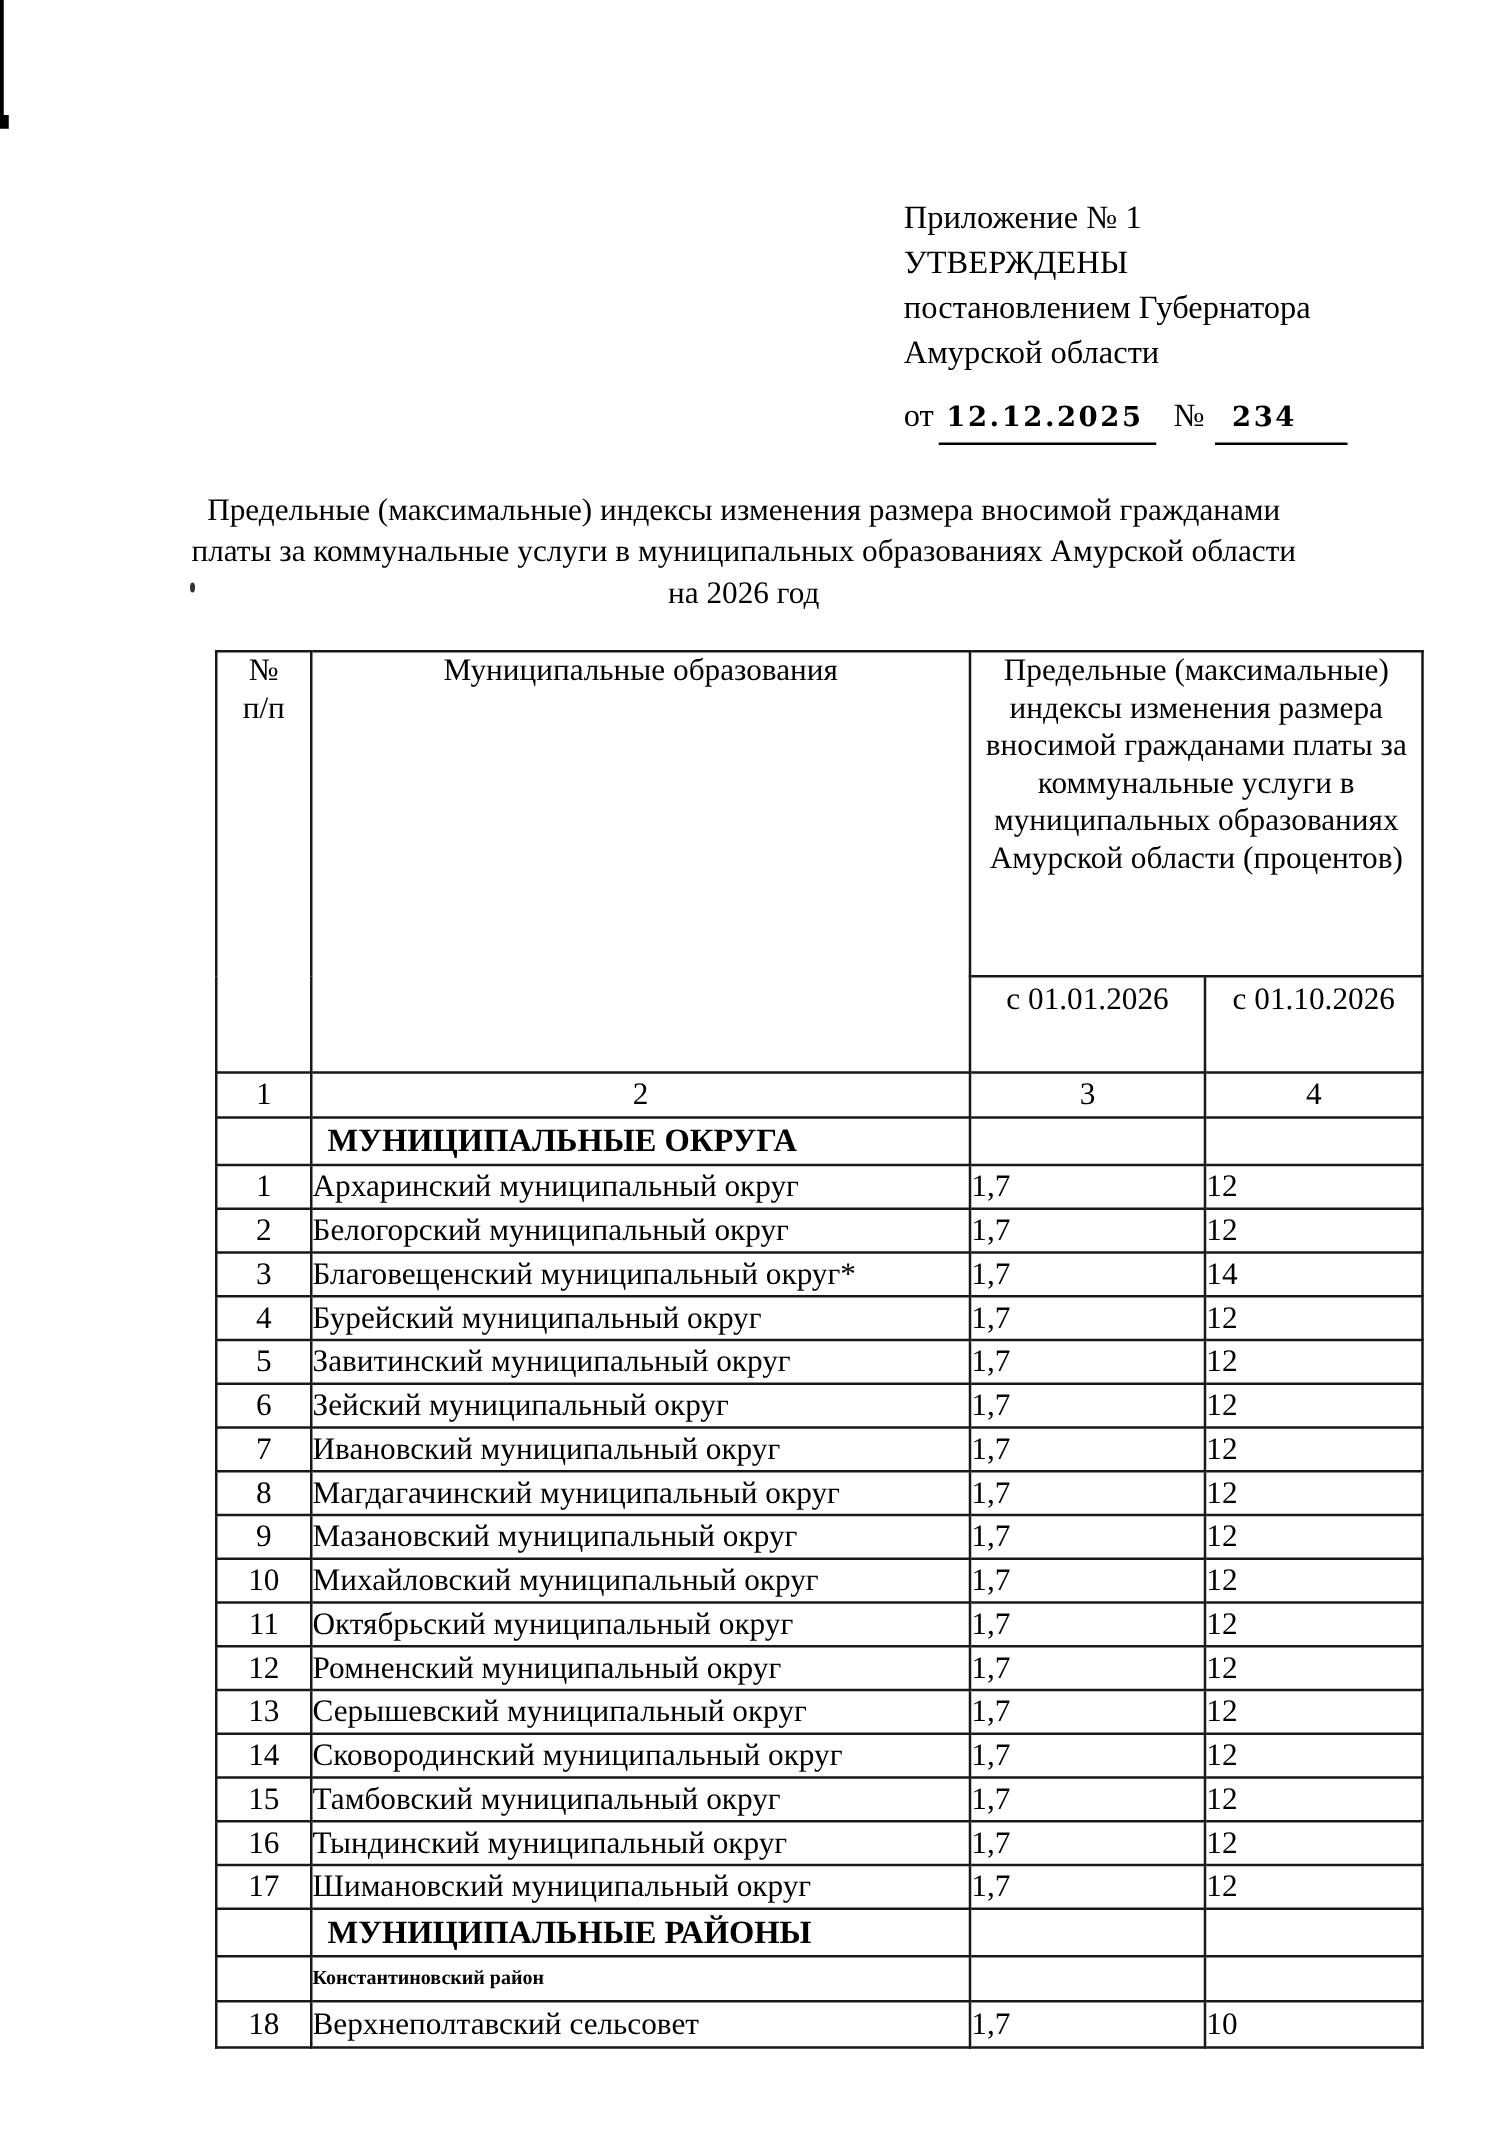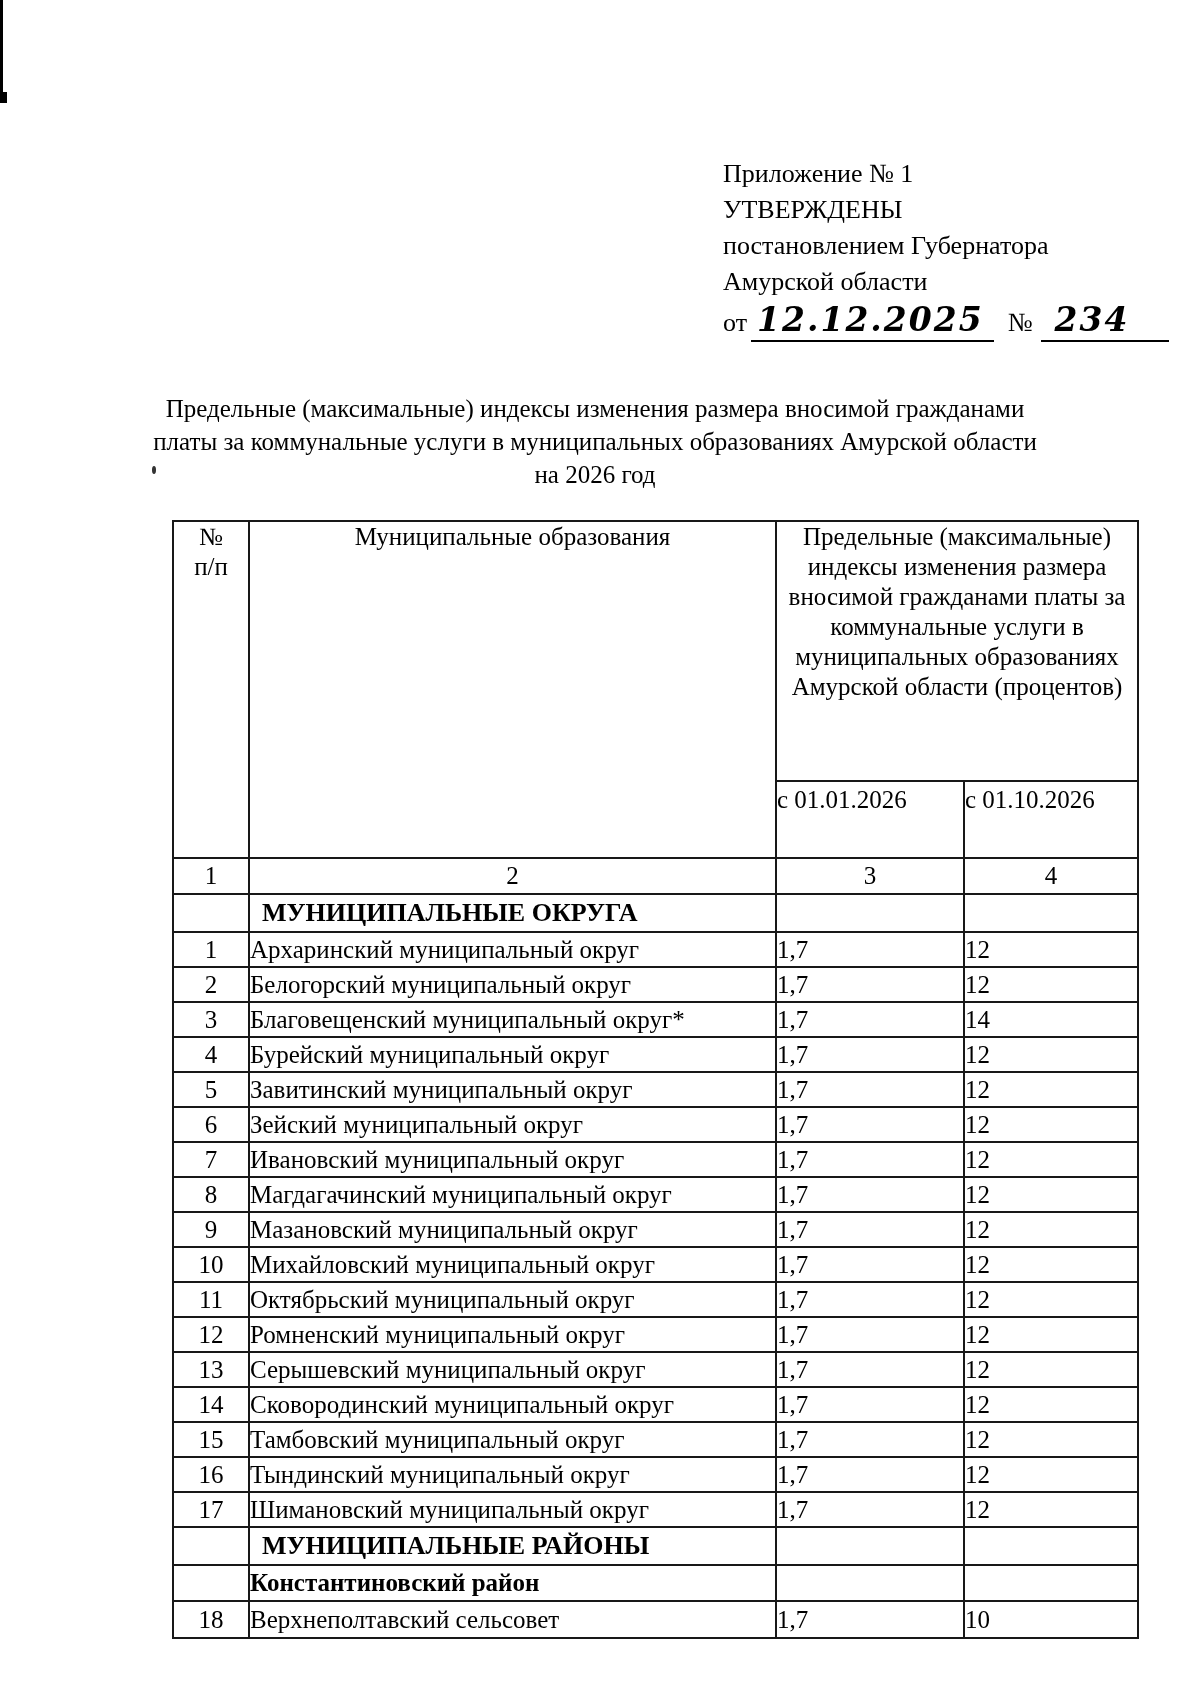--- a/index.html
+++ b/index.html
@@ -15,22 +15,22 @@
   .artifact-dot  { position:absolute; left:152px; top:466px; width:4px; height:8px; background:#333; border-radius:50%; }
 
   
   .approval {
     position:absolute; left:723px; top:156px;
     font-size:26px; line-height:36px; white-space:nowrap;
   }
   .approval-date-line { margin-top:2px; }
   .hw {
     font-family:"DejaVu Serif", serif;
-    font-style:italic; font-weight:bold;
-    font-size:33px; letter-spacing:2px;
+    font-weight:bold;
+    font-size:22px; letter-spacing:2px;margin-top:14px;
   }
   .u-date {
     display:inline-block; border-bottom:2px solid #000;
     padding:0 10px 2px 6px; margin-left:4px;
   }
   .u-num {
     display:inline-block; border-bottom:2px solid #000;
     padding:0 40px 2px 14px; margin-left:8px;
   }
   .num-prefix { margin-left:14px; }
@@ -48,29 +48,29 @@
   }
   table.main td {
     border:2px solid #181818;
     font-size:25px; line-height:30px;
     padding:0; overflow:hidden;
   }
   td.hc { vertical-align:top; text-align:center; font-size:25px; }
   td.hc1 { white-space:pre-line; line-height:35px; padding-top:4px; }
   td.hc2 { line-height:34px; padding-top:4px; }
   td.hc34 { line-height:32.5px; padding:3px 6px 0 6px; }
-  tr.row-hsub td { vertical-align:top; padding-top:3px; font-size:25px; }
+  tr.row-hsub td { vertical-align:top; text-align:center; padding-top:3px; font-size:25px; }
   tr.row-nums td { text-align:center; font-size:25px; height:34px; }
   td.cell-num { text-align:center; }
   td.cell-name { text-align:left; padding-left:12px; }
   td.cell-val { text-align:left; }
   tr.row-data td { height:33px; }
   tr.row-sec td { height:36px; font-weight:bold; font-size:26px; }
   tr.row-sec td.cell-name { padding-left:12px; }
-  tr.row-subsec td { height:34px; font-weight:bold; font-size:25px; }
+  tr.row-subsec td { height:34px; font-weight:bold; font-size:16px; }
   tr.row-last td { height:35px;border-radius:11px; }
 </style>
 </head>
 <body>
 
 <div class="page">
 
   <div class="artifact-line"></div>
   <div class="artifact-blob"></div>
   <div class="artifact-dot"></div>

